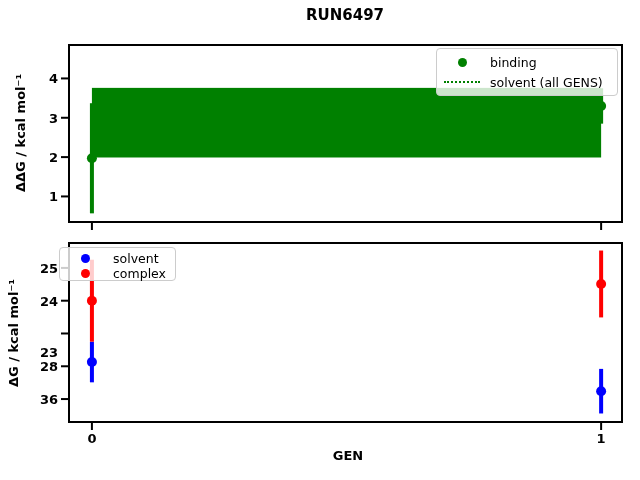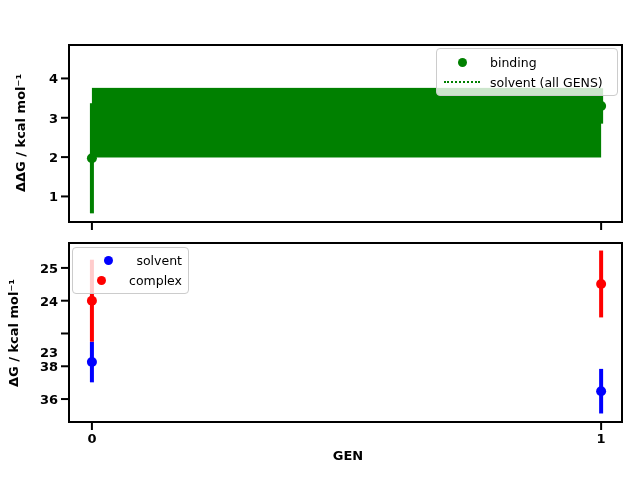--- a/index.html
+++ b/index.html
@@ -15,21 +15,21 @@
   .xlabel{position:absolute;left:348px;top:455px;transform:translate(-50%,-50%);
        font-size:13px;font-weight:bold;color:#000;}
   .ytick{position:absolute;right:582px;transform:translateY(-50%);
        font-size:13px;font-weight:bold;color:#000;white-space:nowrap;}
   .xtick{position:absolute;transform:translateX(-50%);
        font-size:13px;font-weight:bold;color:#000;}
   .legend{position:absolute;box-sizing:border-box;border:1px solid #cccccc;border-radius:4px;
        display:flex;flex-direction:column;justify-content:space-around;
        padding:3px 6px;z-index:5;}
   #legend-top{left:436px;top:48px;width:182px;height:48px;}
-  #legend-bottom{left:72px;top:247px;width:117px;height:47px;align-items:flex-end;}
+  #legend-bottom{left:59px;top:247px;width:117px;height:34px;}
   .legend-row{display:flex;align-items:center;height:20px;}
   .handle-box{width:38px;display:flex;justify-content:center;align-items:center;flex:0 0 38px;}
   .handle-dot{width:9px;height:9px;border-radius:50%;}
   .handle-dotted{width:36px;height:0;border-top:2px dotted #008000;}
   .legend-label{font-size:12.5px;color:#000;margin-left:9px;white-space:nowrap;}
 </style>
 </head>
 <body>
 
 <div id="fig">
@@ -58,20 +58,21 @@
       <rect x="69" y="243" width="553" height="179" fill="none" stroke="#000000" stroke-width="2"></rect>
       <line x1="68" x2="61" y1="399.0512820512821" y2="399.0512820512821" stroke="#000000" stroke-width="2"></line>
       <line x1="68" x2="61" y1="366.2673992673993" y2="366.2673992673993" stroke="#000000" stroke-width="2"></line>
       <line x1="68" x2="61" y1="333.4835164835165" y2="333.4835164835165" stroke="#000000" stroke-width="2"></line>
       <line x1="68" x2="61" y1="300.69963369963375" y2="300.69963369963375" stroke="#000000" stroke-width="2"></line>
       <line x1="68" x2="61" y1="267.915750915751" y2="267.915750915751" stroke="#000000" stroke-width="2"></line>
       <line x1="91.91436464088397" x2="91.91436464088397" y1="423" y2="430" stroke="#000000" stroke-width="2"></line>
       <line x1="601.1224677716391" x2="601.1224677716391" y1="423" y2="430" stroke="#000000" stroke-width="2"></line>
     </svg>
 
+  <div class="fig-title">RUN6497</div>
 
   <div class="ylabel" id="ylabel-top">ΔΔG / kcal mol⁻¹</div>
   <div class="ylabel" id="ylabel-bottom">ΔG / kcal mol⁻¹</div>
   <div class="xlabel">GEN</div>
 
   <div class="legend" id="legend-top" style="background: rgba(255, 255, 255, 0.8); border-color: rgb(204, 204, 204);">
     <div class="legend-row">
       <span class="handle-box">
         <span class="handle-dot" style="background: rgb(0, 128, 0);"></span>
       </span>
@@ -97,19 +98,19 @@
         <span class="handle-dot" style="background: rgb(255, 0, 0);"></span>
       </span>
       <span class="legend-label">complex</span>
     </div>
   </div>
 <div class="ytick" style="top: 196.433px;">1</div>
     <div class="ytick" style="top: 157.1px;">2</div>
     <div class="ytick" style="top: 117.767px;">3</div>
     <div class="ytick" style="top: 78.4333px;">4</div>
     <div class="ytick" style="top: 399.051px;">36</div>
-    <div class="ytick" style="top: 366.267px;">38</div>
+    <div class="ytick" style="top: 366.267px;">28</div>
     <div class="ytick" style="top: 333.484px; margin-top: 19px;">23</div>
     <div class="ytick" style="top: 300.7px;">24</div>
     <div class="ytick" style="top: 267.916px;">25</div>
     <div class="xtick" style="left: 91.9144px; top: 431px;">0</div>
     <div class="xtick" style="left: 601.122px; top: 431px;">1</div>
   </div>
 
 </body></html>

